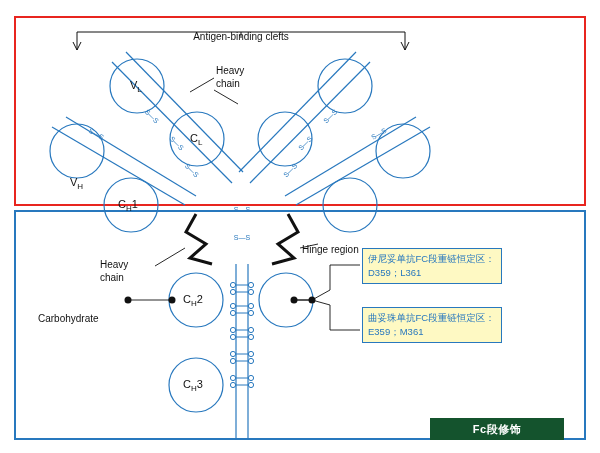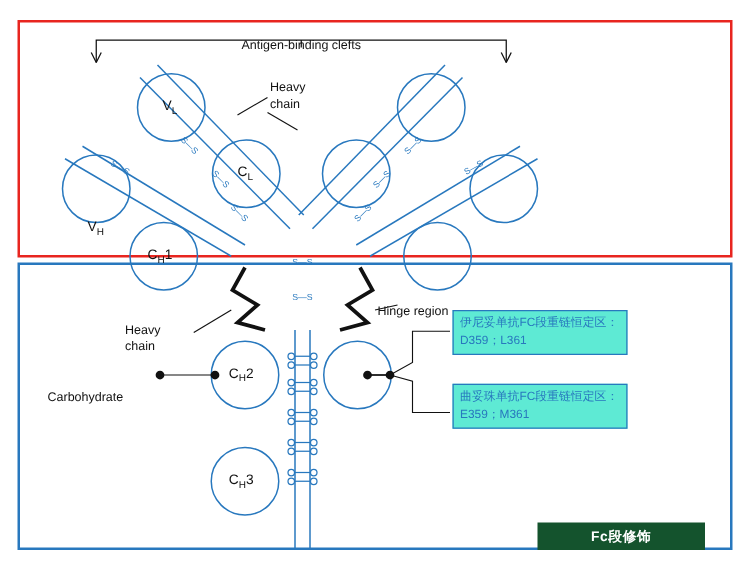--- a/index.html
+++ b/index.html
@@ -66,21 +66,21 @@
   }
   .note-fab { left: 428px; top: 42px; width: 140px; height: 64px; }
   .note-fc  { left: 458px; top: 344px; width: 128px; height: 66px; }
 
   .mut {
     box-sizing: border-box;
     font-size: 9.5px;
     line-height: 14px;
     color: #2878be;
     padding: 3px 5px;
-    background: #5eead4;
+    background: #fef9c3;
     border: 1px solid #2878be;
   }
   .mut-1 { left: 362px; top: 248px; width: 140px; height: 36px; }
   .mut-2 { left: 362px; top: 307px; width: 140px; height: 36px; }
 
   
   .lbl {
     font-size: 10px;
     color: #111111;
     line-height: 13px;

